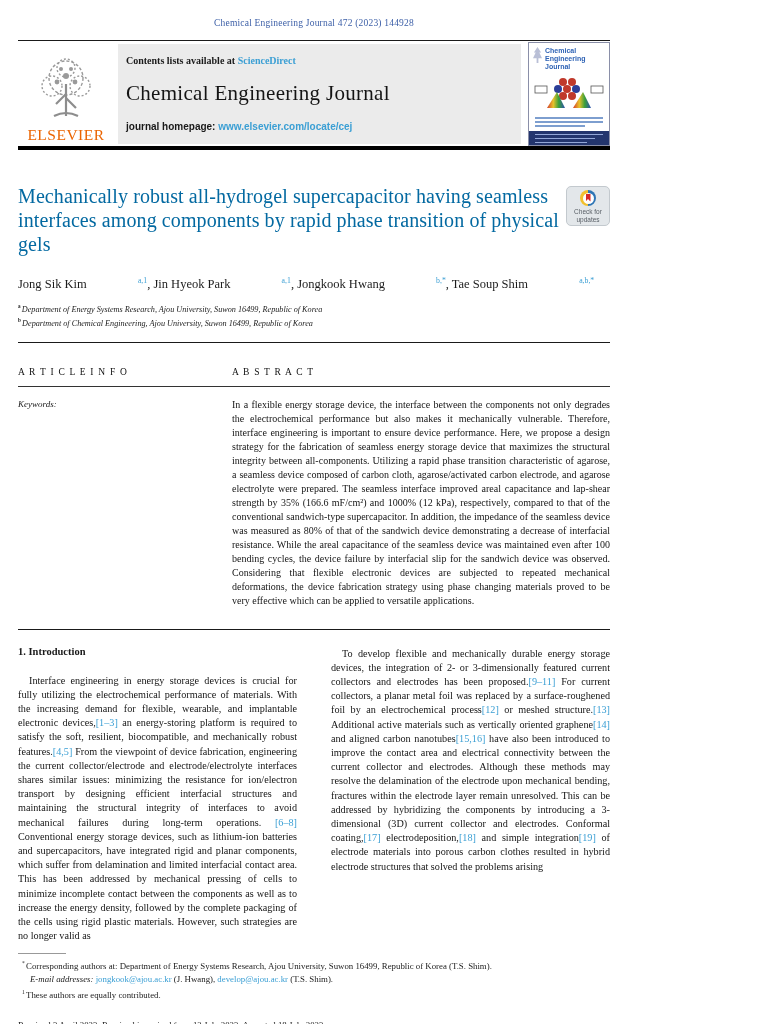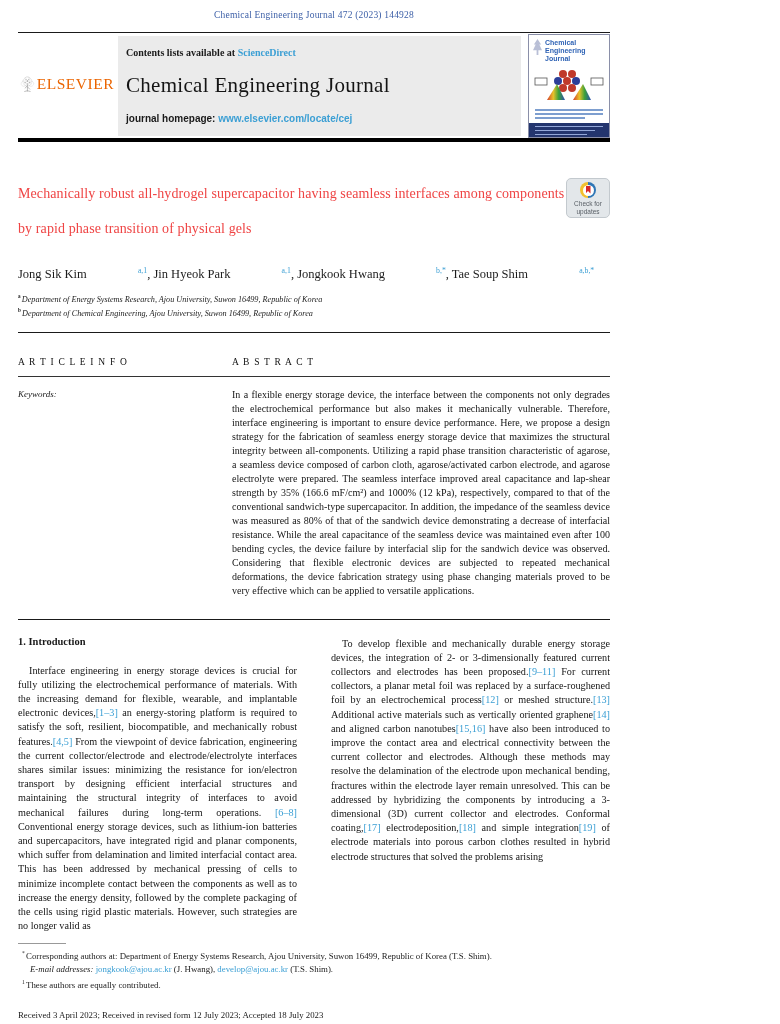--- a/index.html
+++ b/index.html
@@ -1,30 +1,30 @@
 <!DOCTYPE html>
 <html><head>
 <meta charset="utf-8">
 <style>
   * { margin:0; padding:0; box-sizing:border-box; }
   html,body { width:780px; height:1024px; background:#ffffff; overflow:hidden; }
   body { font-family:"Liberation Serif","DejaVu Serif",serif; color:#1a1a1a;
          -webkit-font-smoothing:antialiased; }
-  .page { width:628px; height:1024px; padding:10px 18px 0 18px; position:relative; }
+  .page { width:628px; height:1024px; padding:18px 18px 0 18px; position:relative; }
 
   
   .citation { text-align:center; font-size:9.5px; color:#3c5fa7; letter-spacing:.2px; }
 
   
   .rule-thin  { border:none; border-top:1px solid #1a1a1a; margin-top:12px; }
   .rule-thick { border:none; border-top:4px solid #000; }
 
   
   .masthead { display:flex; align-items:stretch; height:104px; margin-top:1px; }
-  .logo-box { width:96px; display:flex; flex-direction:row; align-items:center;
+  .logo-box { width:96px; display:flex; flex-direction:column; align-items:center;
               justify-content:flex-end; padding-bottom:2px; }
   .logo-box svg { display:block; }
   .elsevier-word { font-family:"Liberation Serif",serif; font-size:15.5px; color:#eb6400;
                    letter-spacing:.5px; margin-top:-2px; }
   .mast-center { flex:1; background:#ebebeb; margin:2px 7px 2px 4px; display:flex;
                  flex-direction:column; justify-content:space-between;
                  text-align:left; padding:11px 8px 12px 8px; }
   .contents-line { font-size:10px; font-weight:bold; color:#1a1a1a; }
   .contents-line .lnk { font-weight:bold; }
   .mast-journal { font-size:21px; color:#141414; letter-spacing:.3px; }
@@ -36,21 +36,21 @@
   .cover-title { font-family:"Liberation Sans",sans-serif; font-size:7px; line-height:8px;
                  color:#2f63b5; font-weight:bold; text-align:left; }
   .cover-art { margin-top:3px; }
   .cover-textlines { margin-top:3px; }
   .cover-textlines .tl { height:2px; background:#7d9ecf; margin:2px 2px; }
   .cover-band { position:absolute; left:0; right:0; bottom:0; height:14px; background:#23356e; }
   .cover-band .bl { height:1.5px; background:#93a7d8; margin:2.5px 6px 0 6px; }
 
   
   .title-row { display:flex; margin-top:34px; }
-  .article-title { font-size:14px; line-height:35px; color:#ef4444; max-width:648px;
+  .article-title { font-size:20px; line-height:24px; color:#0369a1; max-width:648px;
                    letter-spacing:.1px; }
   .badge-wrap { margin-left:auto; padding-top:2px; }
   .check-badge { width:44px; height:40px; background:#e3e7ea; border:1px solid #c3c9ce;
                  border-radius:5px; display:flex; flex-direction:column; align-items:center;
                  padding-top:3px; cursor:pointer; }
   .cb-circle { width:16px; height:16px; border-radius:50%;
                background:conic-gradient(#2e75b5 0 50%, #f2c02e 50% 100%);
                display:flex; align-items:center; justify-content:center; }
   .cb-inner { width:11px; height:11px; border-radius:50%; background:#fff;
               display:flex; align-items:flex-start; justify-content:center; }

